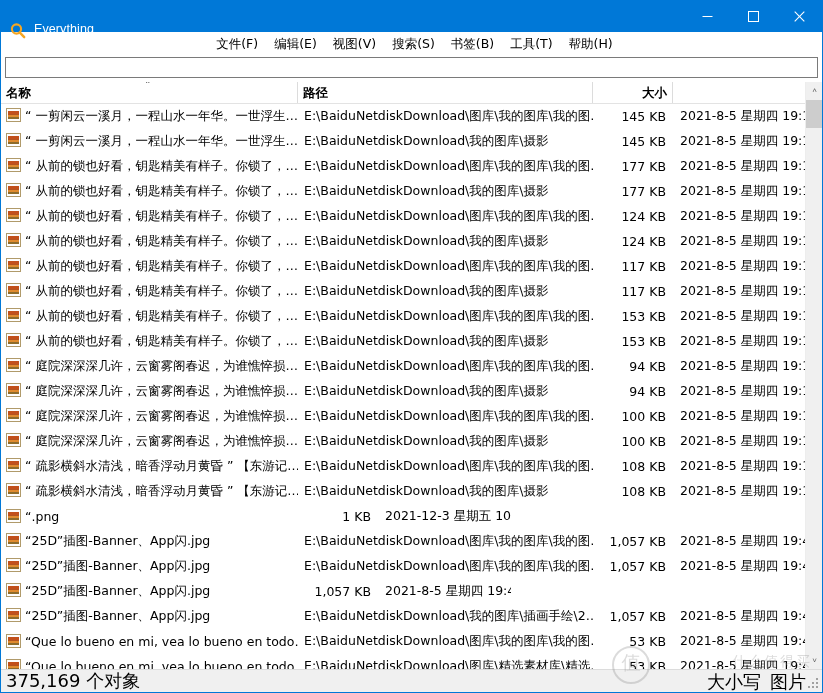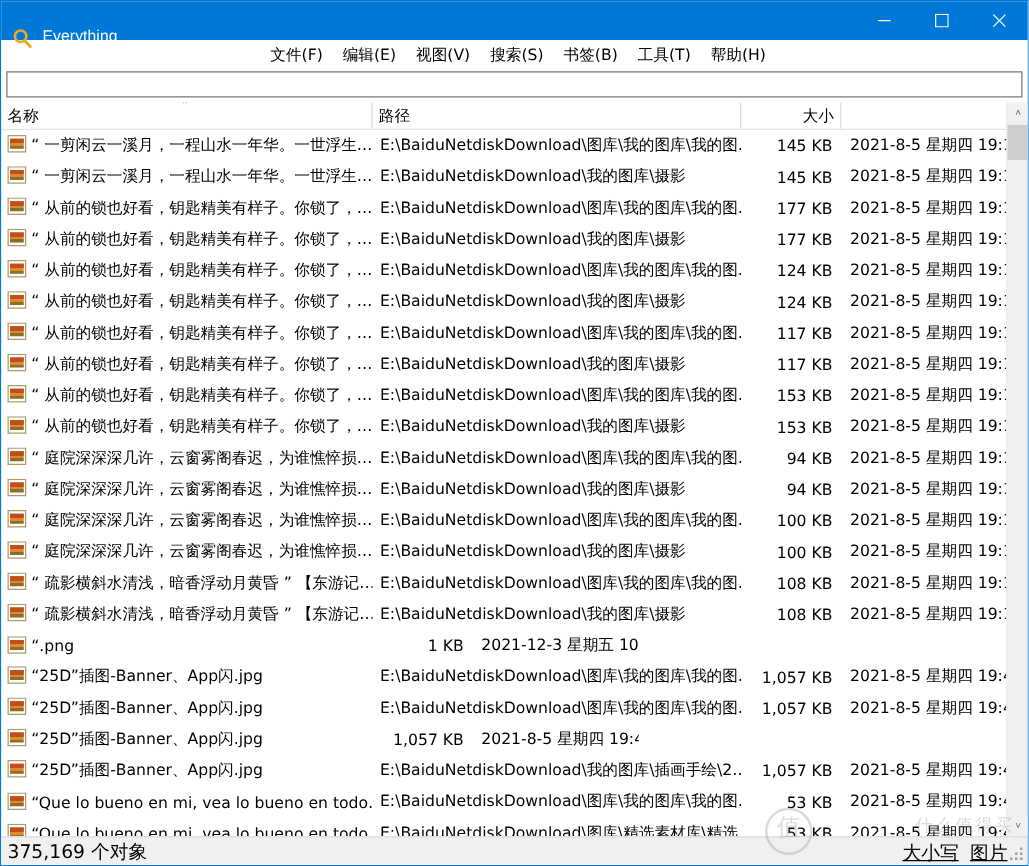--- a/index.html
+++ b/index.html
@@ -139,20 +139,21 @@
     height: 21px;
     line-height: 21px;
     font-size: 12.5px;
     box-sizing: border-box;
     border-right: 1px solid #dcdcdc;
     padding: 0 5px;
     position: relative;
     overflow: hidden;
     white-space: nowrap;
     font-family: "DejaVu Sans", "Liberation Sans", sans-serif;
+    font-weight: bold;
   }
   .hcell.name   { width: 297px; }
   .hcell.path   { width: 295px; }
   .hcell.size   { width: 80px; text-align: right; }
   .hcell.date   { width: 133px; border-right: 0; }
   .sortmark {
     position: absolute;
     left: 144px;
     top: -2px;
     font-size: 11px;
@@ -249,34 +250,33 @@
   .vs-track { position: absolute; left:0; top: 17px; right: 0; bottom: 17px; }
 
   
   .statusbar {
     height: 22px;
     flex: 0 0 auto;
     background: #f0f0f0;
     border-top: 1px solid #dcdcdc;
     display: flex;
     align-items: center;
-    font-size: 15px;
+    font-size: 18px;
     position: relative;
     font-family: "DejaVu Sans", "Liberation Sans", sans-serif;
   }
   .status-left { padding-left: 5px; }
   .status-right {
     position: absolute;
     right: 16px;
     top: 0;
     height: 22px;
     display: flex;
-    align-items: flex-end;
+    align-items: flex-start;
     gap: 9px;
-    text-decoration: underline;
   }
   .grip {
     position: absolute;
     right: 2px;
     bottom: 2px;
     width: 12px;
     height: 12px;
   }
   .grip i {
     position: absolute;

